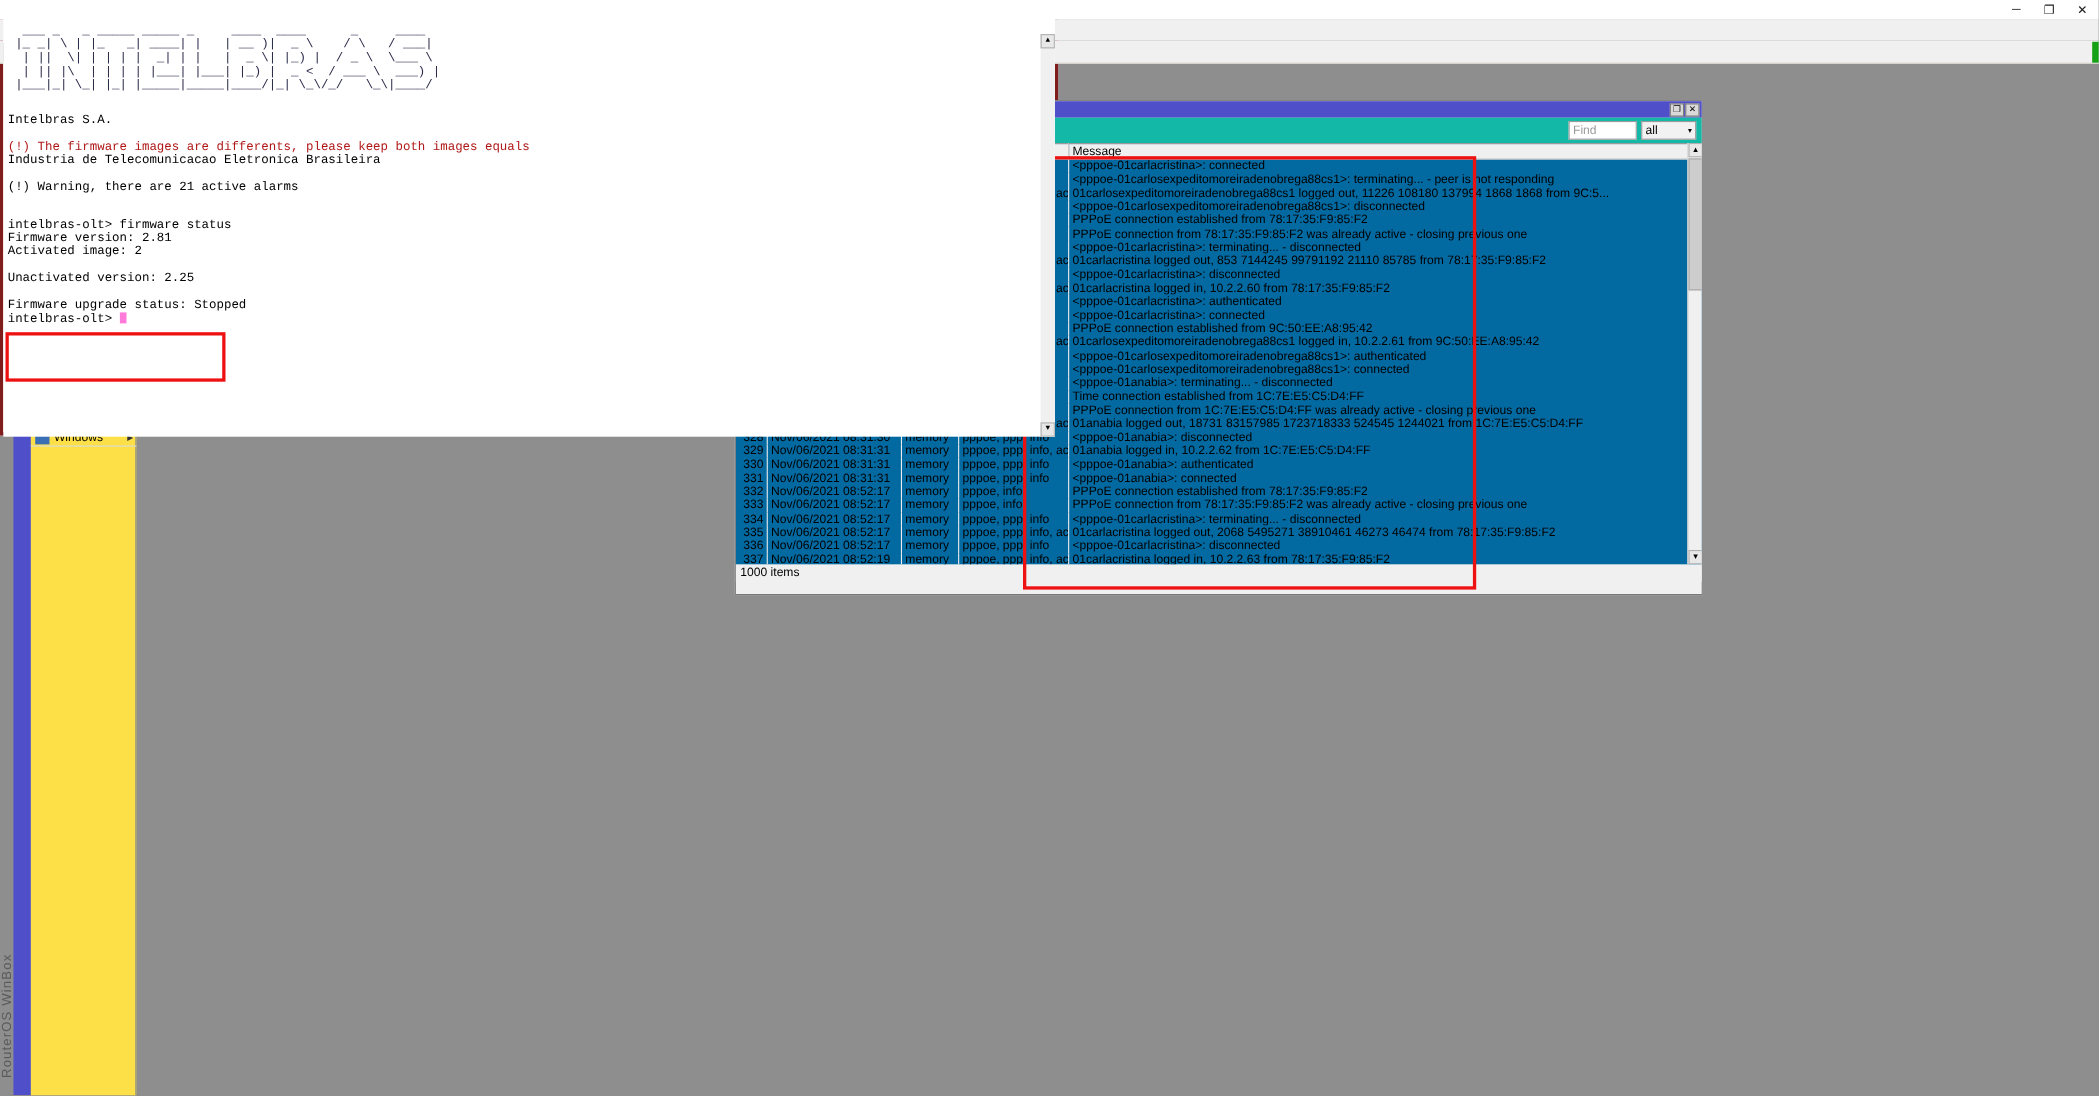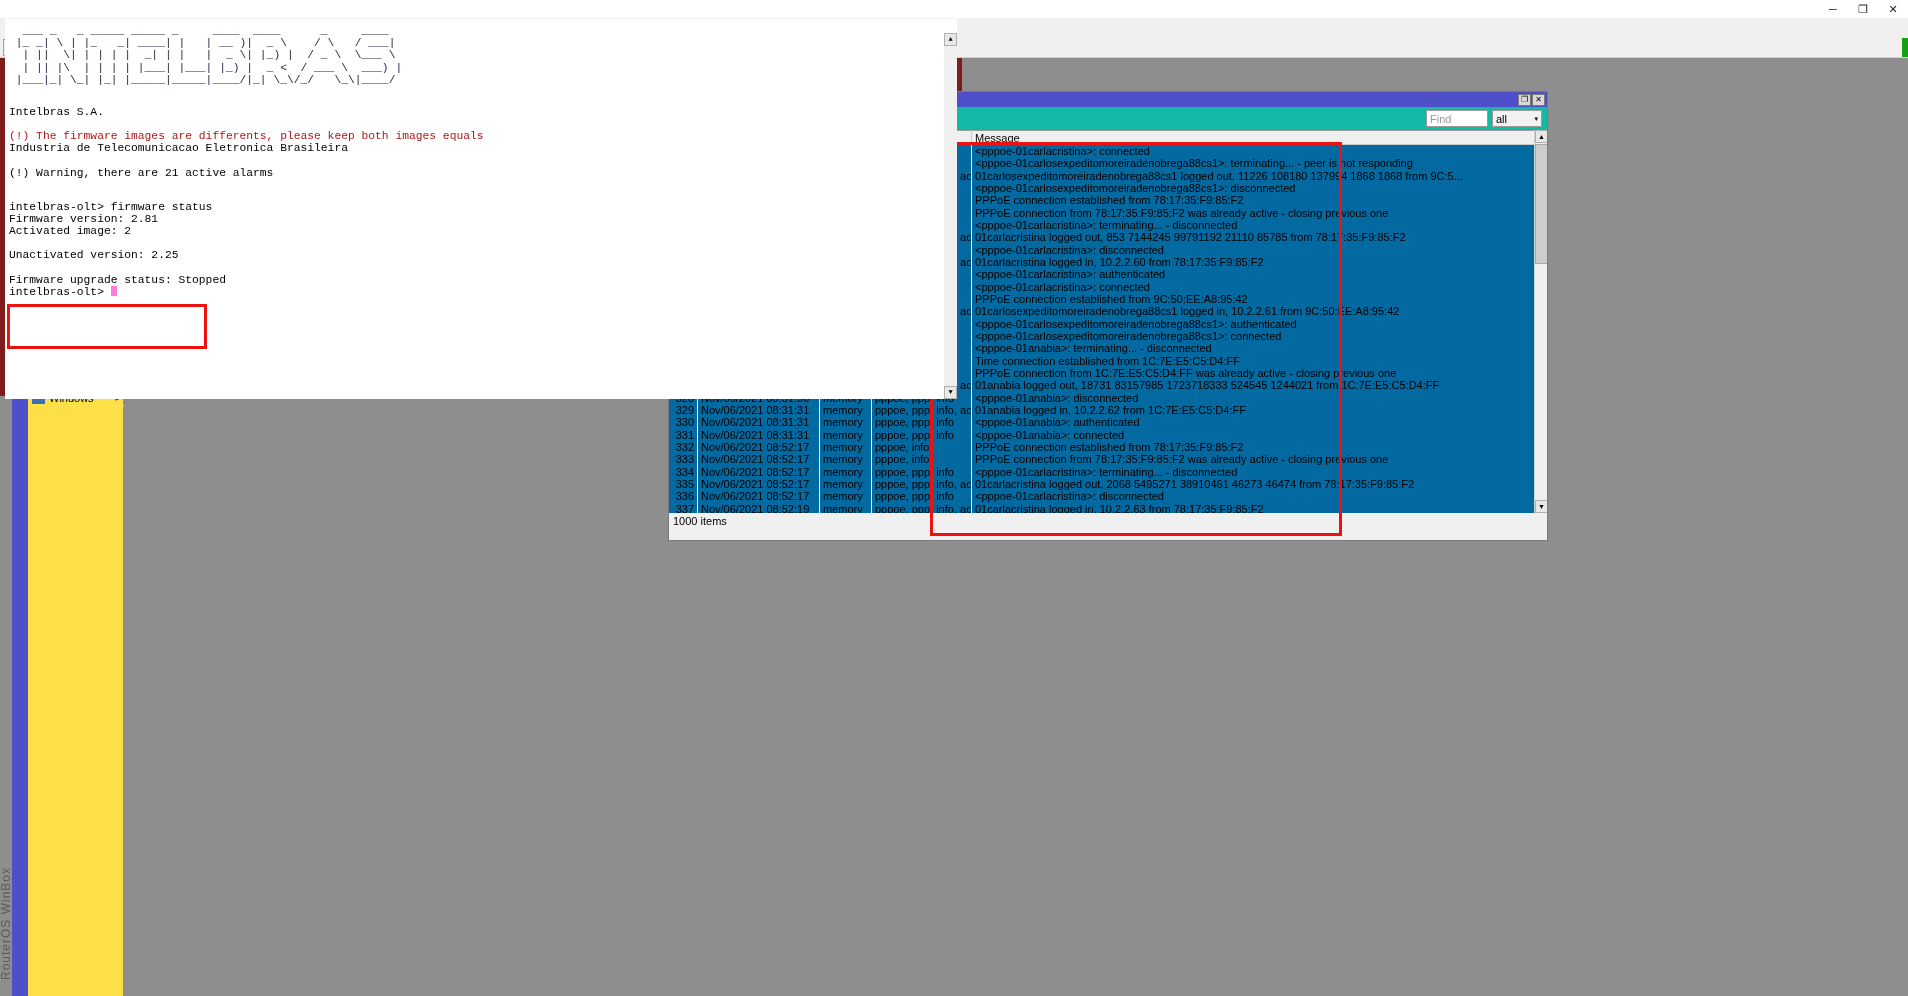--- a/index.html
+++ b/index.html
@@ -160,21 +160,21 @@
   }
   
   .vscroll{ position:absolute; right:0; top:0; width:13px; bottom:0; background:#f0f0f0;
             border-left:1px solid #d0d0d0; }
   .vscroll .arrow{ width:13px; height:13px; background:#e8e8e8; border:1px solid #b0b0b0;
                    font-size:7px; text-align:center; line-height:11px; }
   .vscroll .arrow.bot{ position:absolute; bottom:0; }
   .vscroll .thumb{ position:absolute; left:0; width:13px; background:#cdcdcd; border:1px solid #a8a8a8; }
 
   
-  #ssh-win{ left:188px; top:369px; width:962px; height:396px; border:5px solid #7f1d1d; background:#fff;}
+  #ssh-win{ left:188px; top:369px; width:962px; height:396px; border:3px solid #7f1d1d; background:#fff;}
   #ssh-title{ height:14px; background:#b5b5b5; color:#fff; font-size:11px;
               display:flex; align-items:center; padding-left:4px;}
   #ssh-body{ position:relative; height:380px; background:#fff; overflow:hidden;
              font-family:"Liberation Mono", monospace; font-size:11.3px; color:#000;
              padding:6px 0 0 4px; line-height:12.2px; }
   pre.term{ margin:0; font-family:"Liberation Mono", monospace; font-size:11.3px;
             line-height:12.2px; white-space:pre; color:#2a2a4a;}
   pre.term.plain{ color:#000;font-family:Liberation Mono, monospace; }
   pre.term.red{ color:#b01818; }
   #fw-box{ position:absolute; left:2px; top:285px; width:200px; height:45px;

